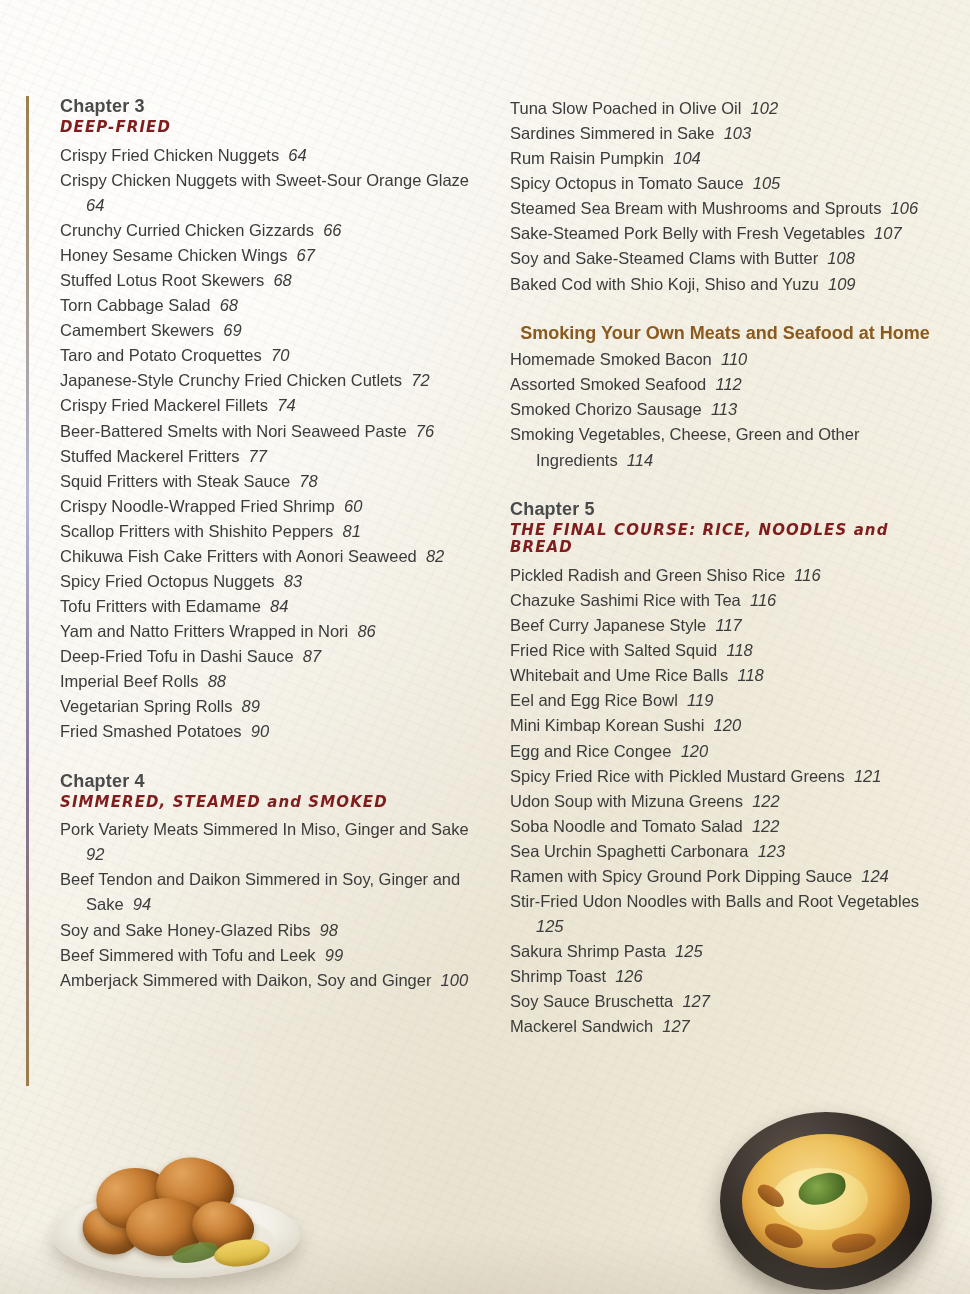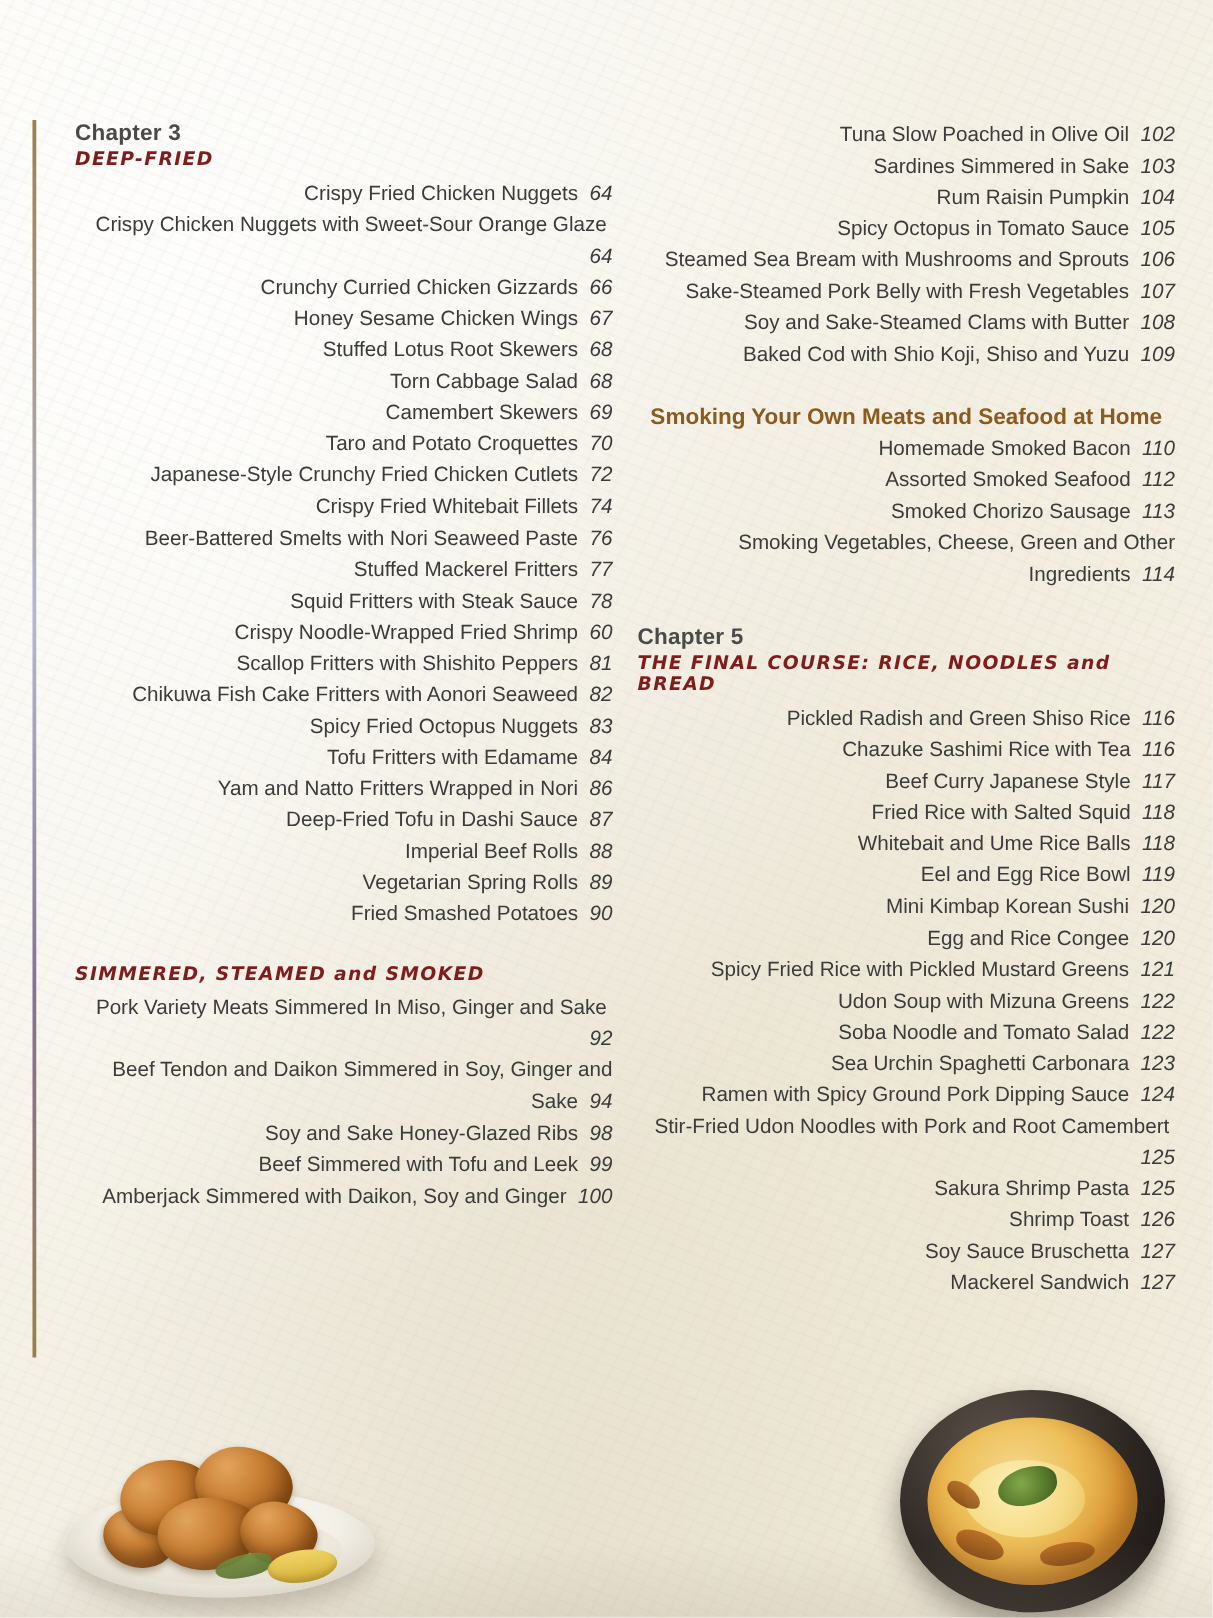--- a/index.html
+++ b/index.html
@@ -88,21 +88,20 @@
     font-weight: 700;
     line-height: 1.2;
     margin: 0 0 3px 0;
     text-align: center;
   }
 
   ul.entries {
     list-style: none;
     margin: 0 0 0 0;
     padding: 0;
-    text-align: right;
   }
   ul.entries li {
     font-size: 16.5px;
     color: #3b3b3b;
     line-height: 1.52;
     padding-left: 26px;
     text-indent: -26px;
     margin: 0;
   }
   ul.entries li .pg {
@@ -235,40 +234,41 @@
       <ul class="entries">
         <li><span>Crispy Fried Chicken Nuggets</span>&nbsp; <span class="pg">64</span></li>
         <li><span>Crispy Chicken Nuggets with Sweet-Sour Orange Glaze</span>&nbsp; <span class="pg">64</span></li>
         <li><span>Crunchy Curried Chicken Gizzards</span>&nbsp; <span class="pg">66</span></li>
         <li><span>Honey Sesame Chicken Wings</span>&nbsp; <span class="pg">67</span></li>
         <li><span>Stuffed Lotus Root Skewers</span>&nbsp; <span class="pg">68</span></li>
         <li><span>Torn Cabbage Salad</span>&nbsp; <span class="pg">68</span></li>
         <li><span>Camembert Skewers</span>&nbsp; <span class="pg">69</span></li>
         <li><span>Taro and Potato Croquettes</span>&nbsp; <span class="pg">70</span></li>
         <li><span>Japanese-Style Crunchy Fried Chicken Cutlets</span>&nbsp; <span class="pg">72</span></li>
-        <li><span>Crispy Fried Whitebait Fillets</span>&nbsp; <span class="pg">74</span></li>
+        <li><span>Crispy Fried Mackerel Fillets</span>&nbsp; <span class="pg">74</span></li>
         <li><span>Beer-Battered Smelts with Nori Seaweed Paste</span>&nbsp; <span class="pg">76</span></li>
         <li><span>Stuffed Mackerel Fritters</span>&nbsp; <span class="pg">77</span></li>
         <li><span>Squid Fritters with Steak Sauce</span>&nbsp; <span class="pg">78</span></li>
         <li><span>Crispy Noodle-Wrapped Fried Shrimp</span>&nbsp; <span class="pg">60</span></li>
         <li><span>Scallop Fritters with Shishito Peppers</span>&nbsp; <span class="pg">81</span></li>
         <li><span>Chikuwa Fish Cake Fritters with Aonori Seaweed</span>&nbsp; <span class="pg">82</span></li>
         <li><span>Spicy Fried Octopus Nuggets</span>&nbsp; <span class="pg">83</span></li>
         <li><span>Tofu Fritters with Edamame</span>&nbsp; <span class="pg">84</span></li>
         <li><span>Yam and Natto Fritters Wrapped in Nori</span>&nbsp; <span class="pg">86</span></li>
         <li><span>Deep-Fried Tofu in Dashi Sauce</span>&nbsp; <span class="pg">87</span></li>
         <li><span>Imperial Beef Rolls</span>&nbsp; <span class="pg">88</span></li>
         <li><span>Vegetarian Spring Rolls</span>&nbsp; <span class="pg">89</span></li>
         <li><span>Fried Smashed Potatoes</span>&nbsp; <span class="pg">90</span></li>
       </ul>
     </div>
 
     <div class="gap-lg"></div>
 
     <div class="block">
+      <div class="chapter-label">Chapter 4</div>
       <div class="chapter-title mixed">SIMMERED, STEAMED and SMOKED</div>
       <ul class="entries">
         <li><span>Pork Variety Meats Simmered In Miso, Ginger and Sake</span>&nbsp; <span class="pg">92</span></li>
         <li><span>Beef Tendon and Daikon Simmered in Soy, Ginger and Sake</span>&nbsp; <span class="pg">94</span></li>
         <li><span>Soy and Sake Honey-Glazed Ribs</span>&nbsp; <span class="pg">98</span></li>
         <li><span>Beef Simmered with Tofu and Leek</span>&nbsp; <span class="pg">99</span></li>
         <li><span>Amberjack Simmered with Daikon, Soy and Ginger</span>&nbsp; <span class="pg">100</span></li>
       </ul>
     </div>
   </div>
@@ -310,21 +310,21 @@
         <li><span>Fried Rice with Salted Squid</span>&nbsp; <span class="pg">118</span></li>
         <li><span>Whitebait and Ume Rice Balls</span>&nbsp; <span class="pg">118</span></li>
         <li><span>Eel and Egg Rice Bowl</span>&nbsp; <span class="pg">119</span></li>
         <li><span>Mini Kimbap Korean Sushi</span>&nbsp; <span class="pg">120</span></li>
         <li><span>Egg and Rice Congee</span>&nbsp; <span class="pg">120</span></li>
         <li><span>Spicy Fried Rice with Pickled Mustard Greens</span>&nbsp; <span class="pg">121</span></li>
         <li><span>Udon Soup with Mizuna Greens</span>&nbsp; <span class="pg">122</span></li>
         <li><span>Soba Noodle and Tomato Salad</span>&nbsp; <span class="pg">122</span></li>
         <li><span>Sea Urchin Spaghetti Carbonara</span>&nbsp; <span class="pg">123</span></li>
         <li><span>Ramen with Spicy Ground Pork Dipping Sauce</span>&nbsp; <span class="pg">124</span></li>
-        <li><span>Stir-Fried Udon Noodles with Pork and Root Camembert</span>&nbsp; <span class="pg">125</span></li>
+        <li><span>Stir-Fried Udon Noodles with Balls and Root Vegetables</span>&nbsp; <span class="pg">125</span></li>
         <li><span>Sakura Shrimp Pasta</span>&nbsp; <span class="pg">125</span></li>
         <li><span>Shrimp Toast</span>&nbsp; <span class="pg">126</span></li>
         <li><span>Soy Sauce Bruschetta</span>&nbsp; <span class="pg">127</span></li>
         <li><span>Mackerel Sandwich</span>&nbsp; <span class="pg">127</span></li>
       </ul>
     </div>
   </div>
 
   <div class="photo photo-fried">
     <div class="plate"></div>

